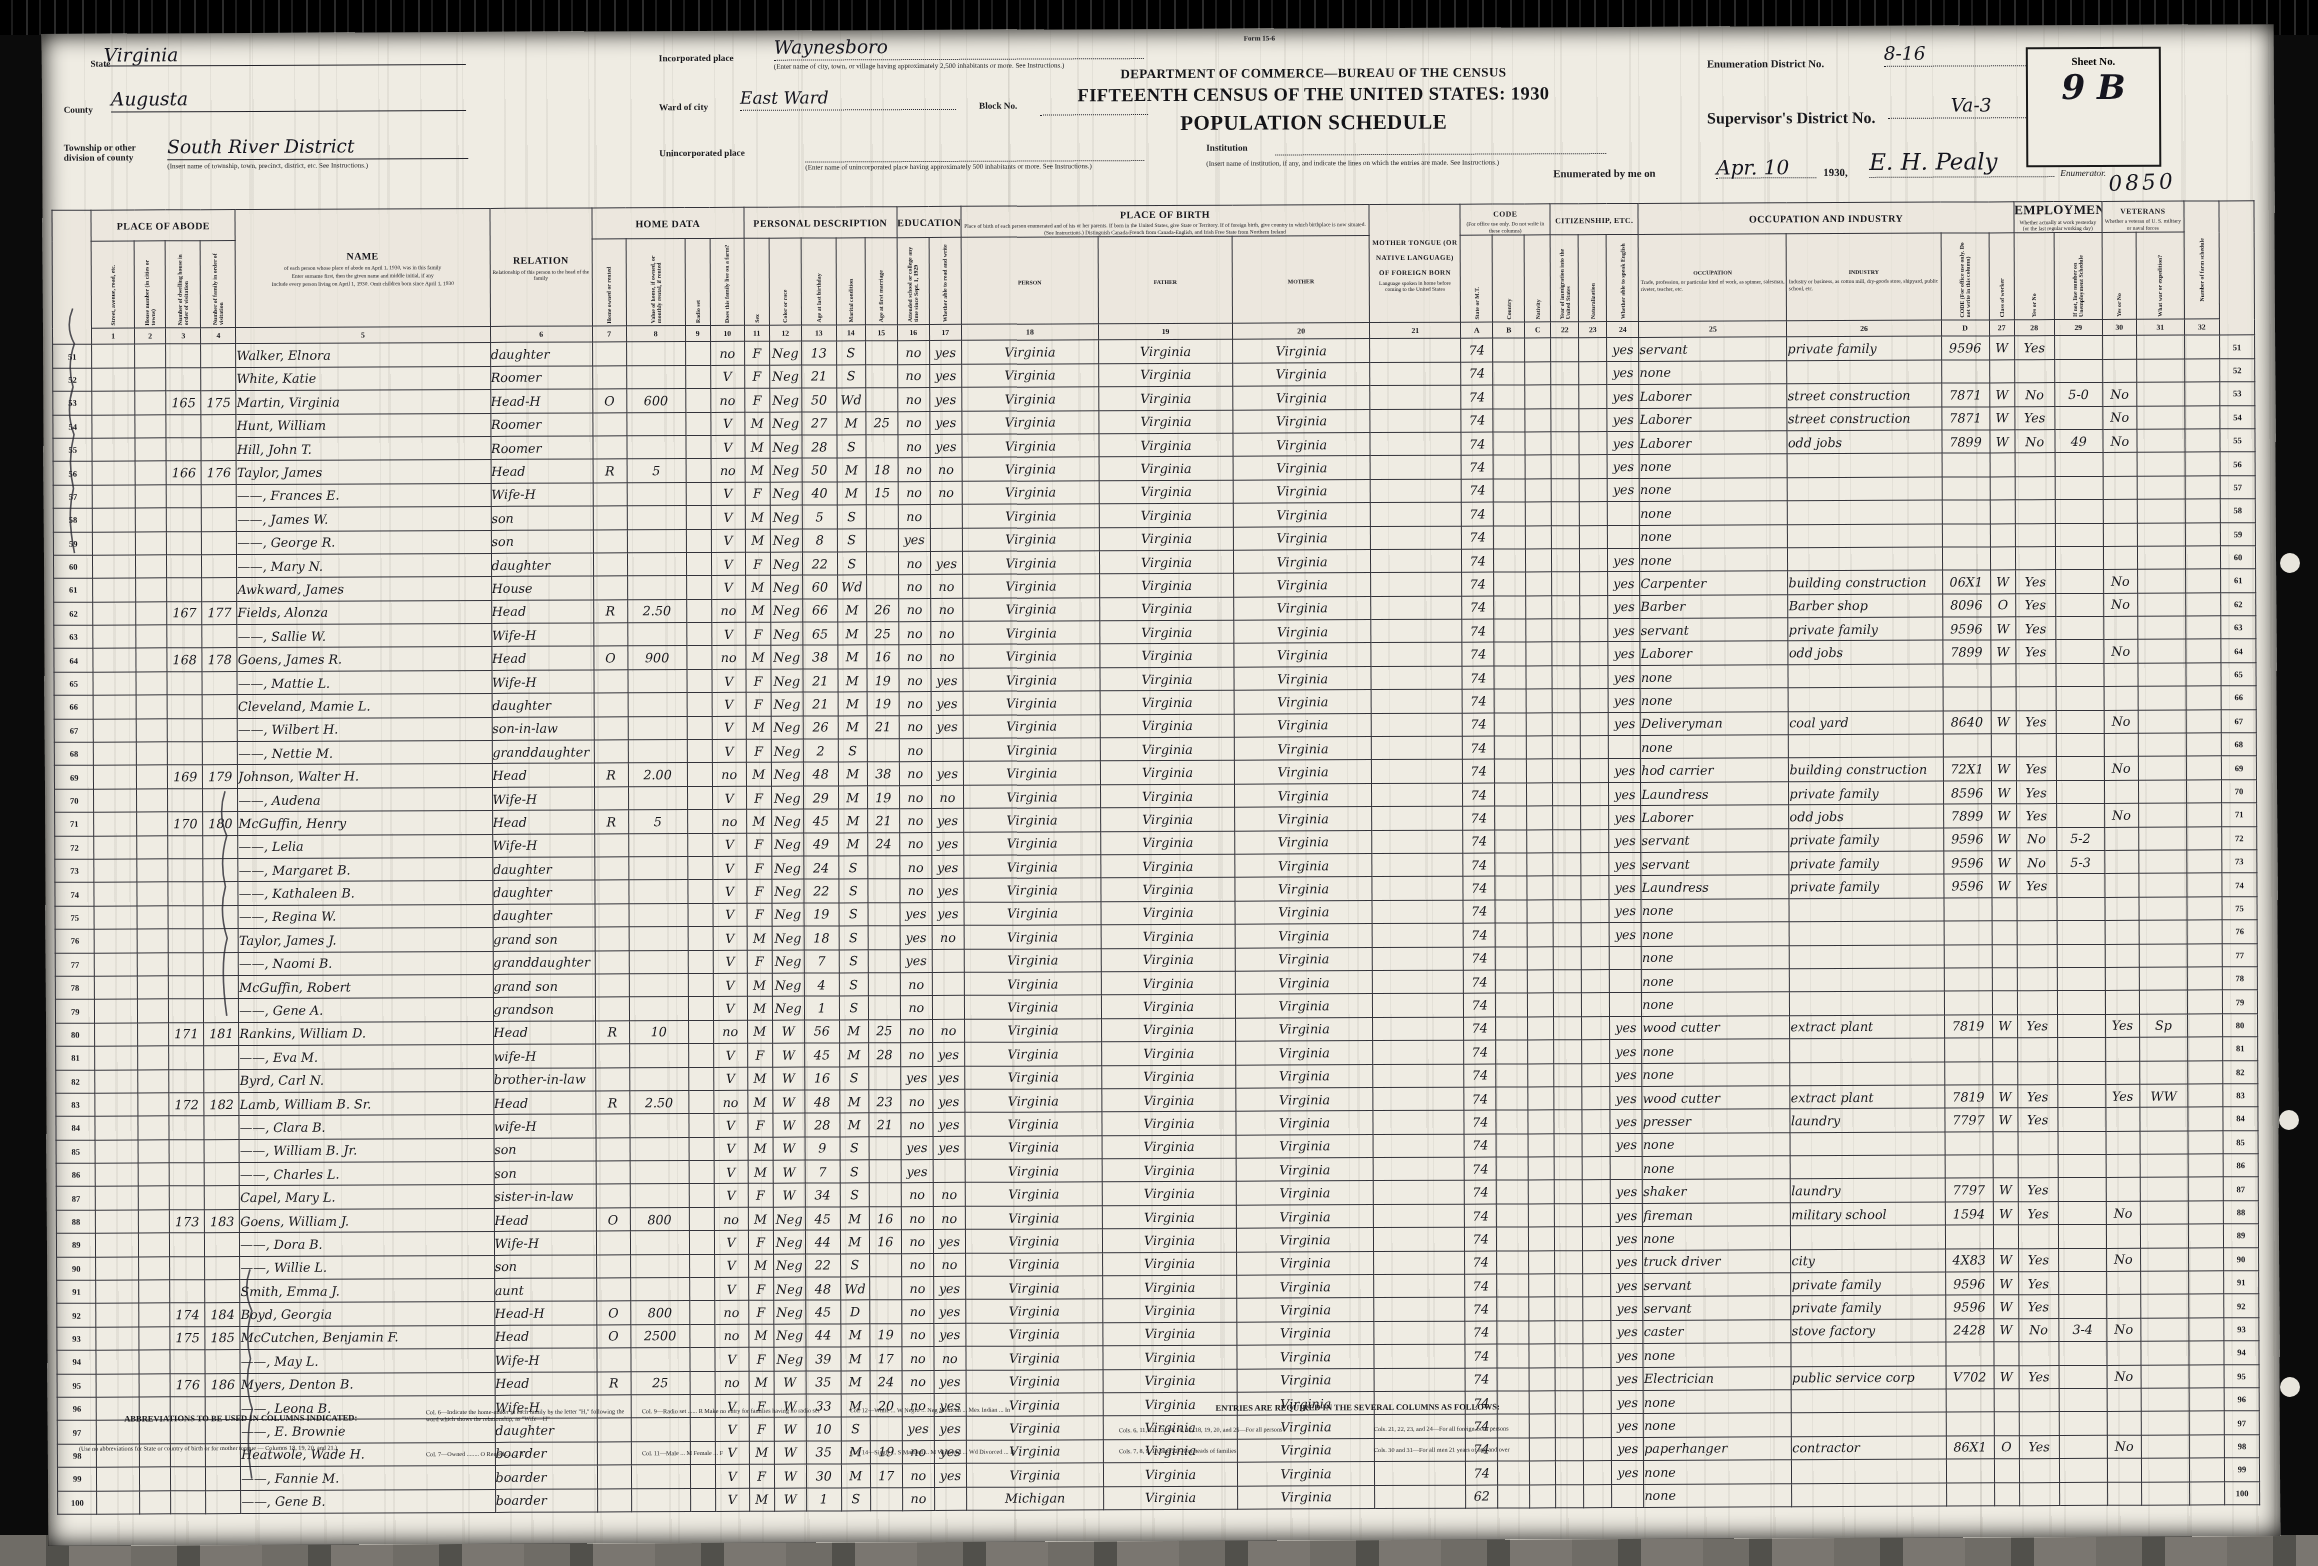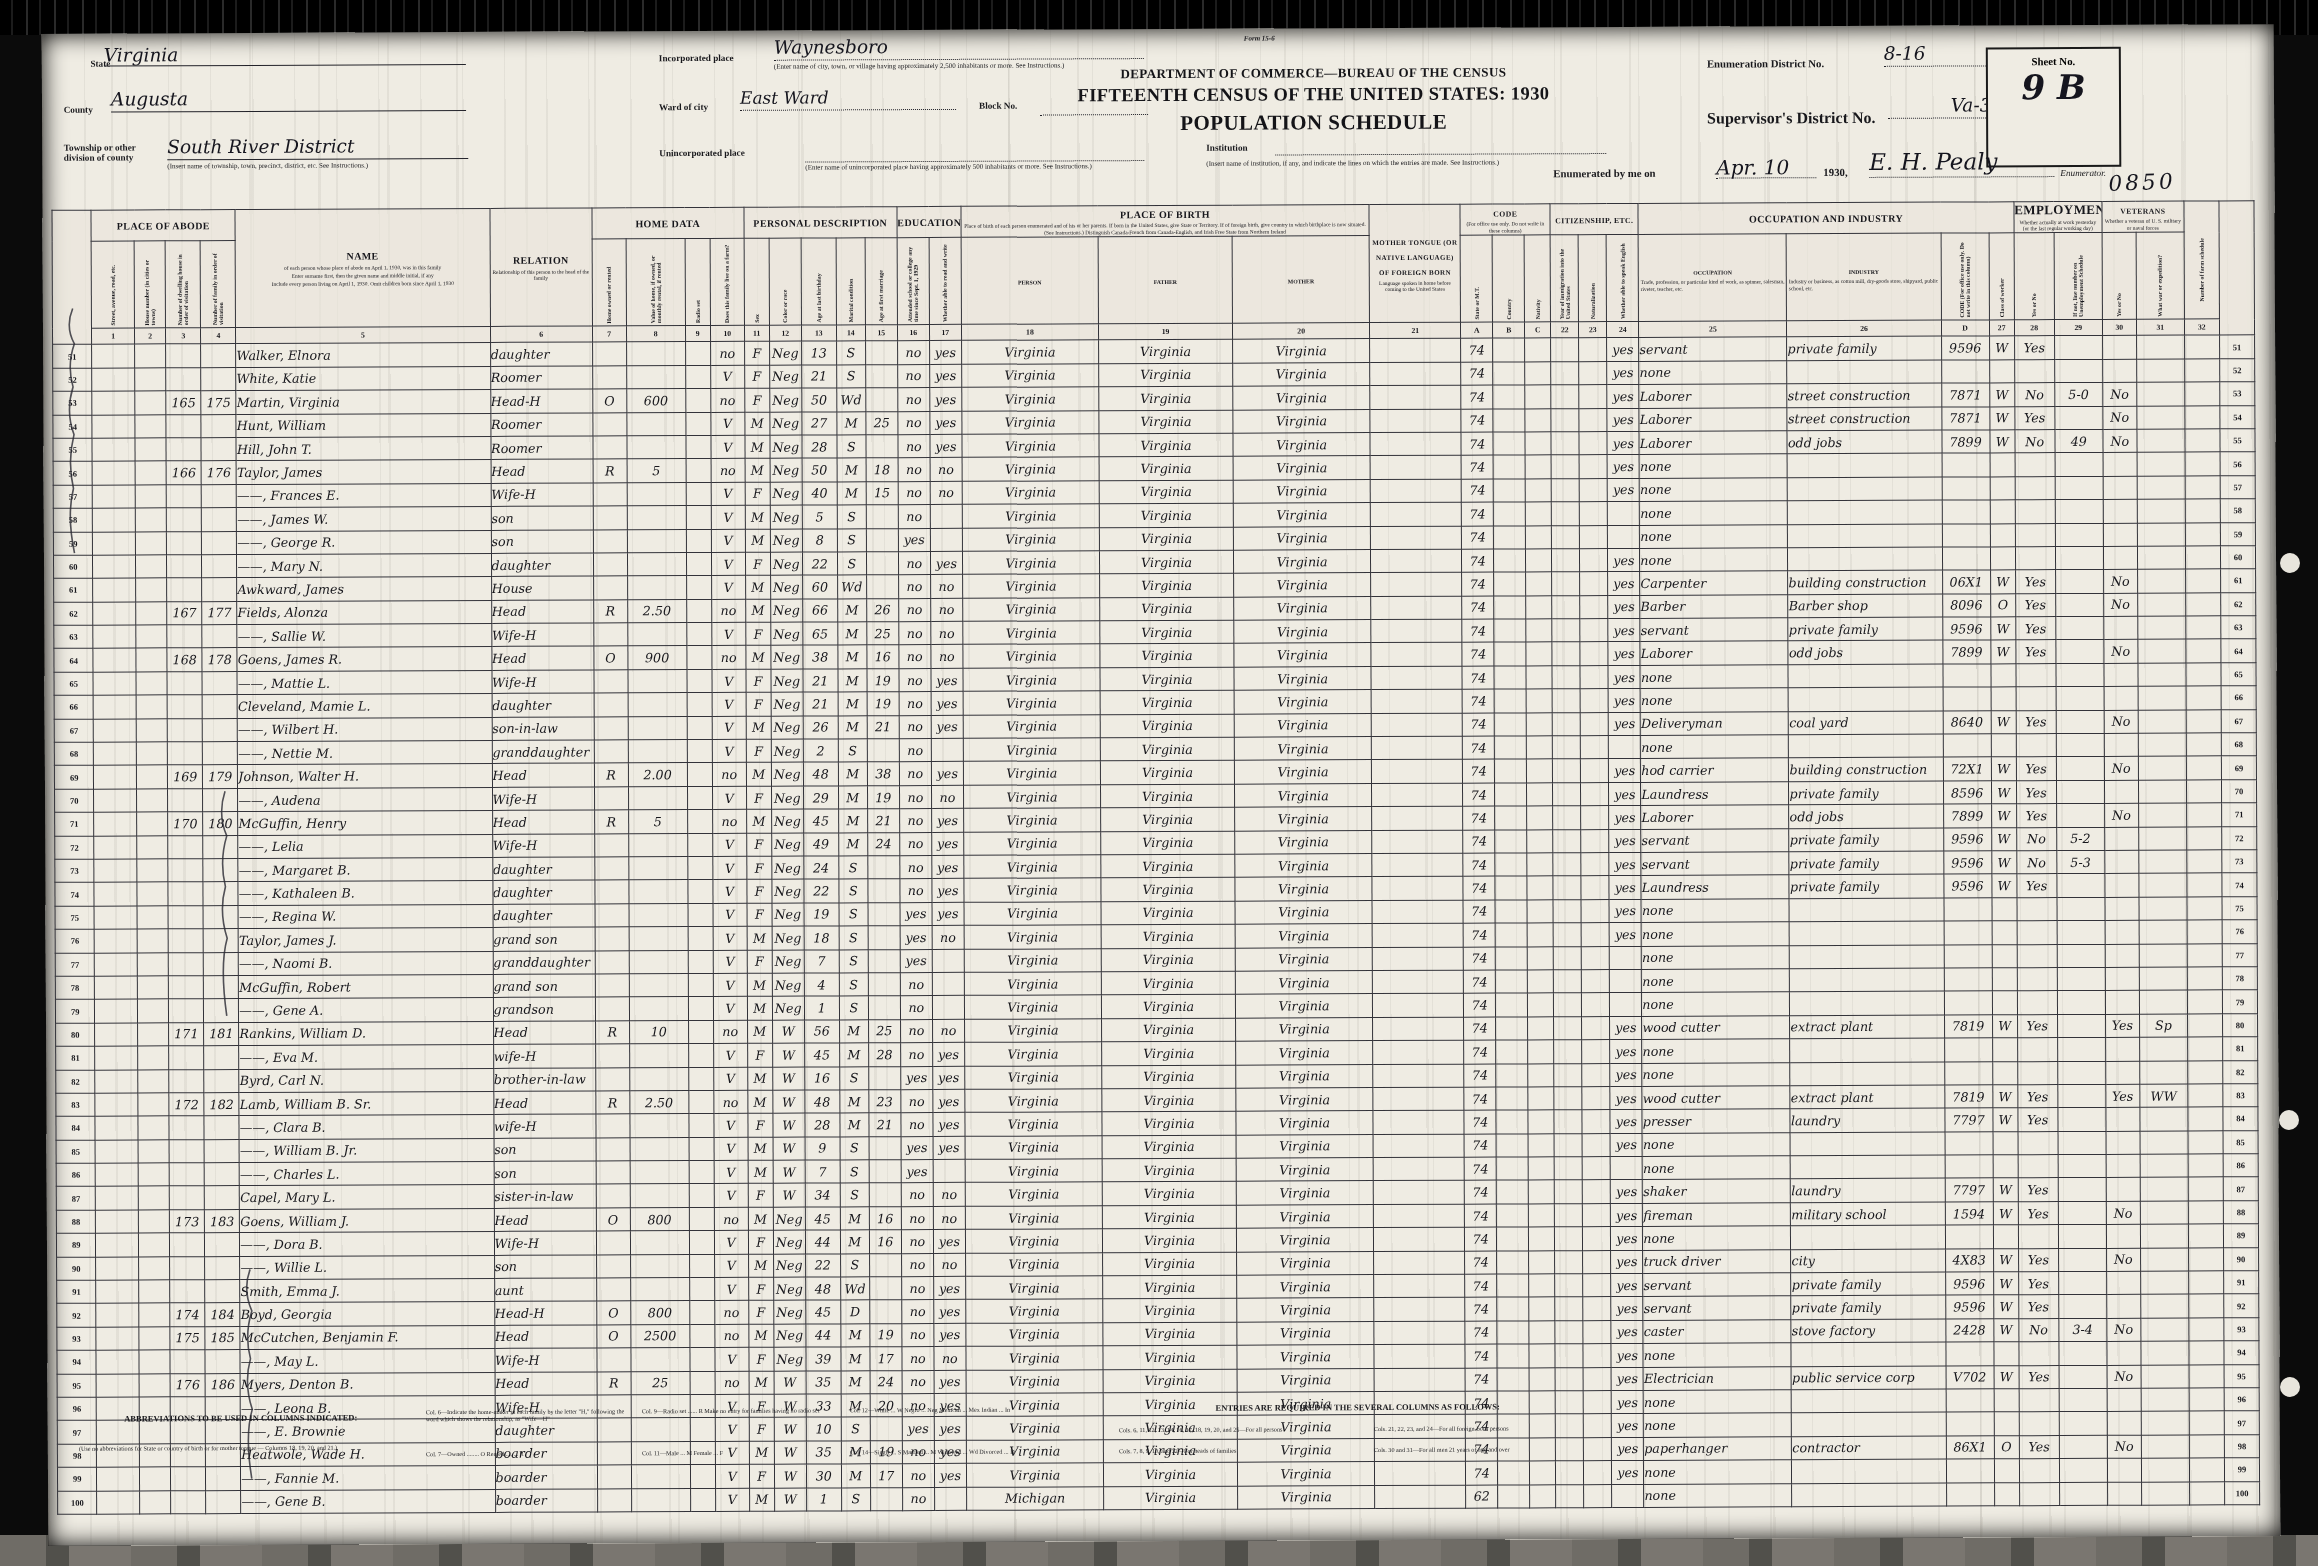--- a/index.html
+++ b/index.html
@@ -19,21 +19,21 @@
 
   
   .pr{position:absolute;color:#18181c;}
   .tiny{font-size:7px;} .small{font-size:9.2px;} .b{font-weight:bold;}
   .cond{letter-spacing:0.4px;}
   .fill{border-bottom:1.2px solid #23232a;}
   .dotfill{border-bottom:1.2px dotted #23232a;}
   .hw{font-family:cursive,"DejaVu Serif",serif;font-style:italic;color:#15151e;}
   .hwbig{font-size:18.5px;transform:rotate(-1deg);}
   #title-block{position:absolute;left:1025px;top:37px;width:493px;text-align:center;color:#141418;}
-  #sheetbox{position:absolute;left:1944px;top:21.6px;width:131px;height:116px;border:2.3px solid #1a1a1a;
+  #sheetbox{position:absolute;left:1984px;top:21.6px;width:131px;height:116px;border:2.3px solid #1a1a1a;
     background:#efece3;text-align:center;}
   .sig{font-size:23px;}
 
   
   #census-table{position:absolute;left:9.2px;top:176px;border-collapse:collapse;table-layout:fixed;
     width:2203px;}
   #census-table th,#census-table td{border:0.8px solid #33333a;padding:0;overflow:hidden;
     color:#17171c;vertical-align:middle;}
   #census-table th{font-weight:bold;background:rgba(233,229,219,0.6);}
   .gtitle{font-size:10px;letter-spacing:0.4px;text-align:center;}
@@ -56,21 +56,21 @@
 </style>
 </head>
 <body>
 
 <div id="stage">
   <div id="topstrip"></div>
   <div id="botstrip"></div>
 
   <div id="paper">
 
-    <div class="pr tiny b" style="left:1202px;top:6.2px;font-style:italic;">Form 15-6</div>
+    <div class="pr tiny b" style="left:1202px;top:6.2px;">Form 15-6</div>
     <div id="title-block">
       <div class="b cond" style="font-size:13px;">DEPARTMENT OF COMMERCE—BUREAU OF THE CENSUS</div>
       <div class="b cond" style="font-size:18.5px;margin-top:3.1px;">FIFTEENTH CENSUS OF THE UNITED STATES: 1930</div>
       <div class="b cond" style="font-size:21px;margin-top:4.6px;">POPULATION SCHEDULE</div>
     </div>
 
     <div class="pr small b" style="left:21.6px;top:25px;margin-left:27px;">State</div>
     <div class="pr fill" style="left:62px;top:10.8px;width:362px;height:21.6px;">
       <span class="hw hwbig">Virginia</span></div>
     <div class="pr small b" style="left:21.6px;top:71px;">County</div>

